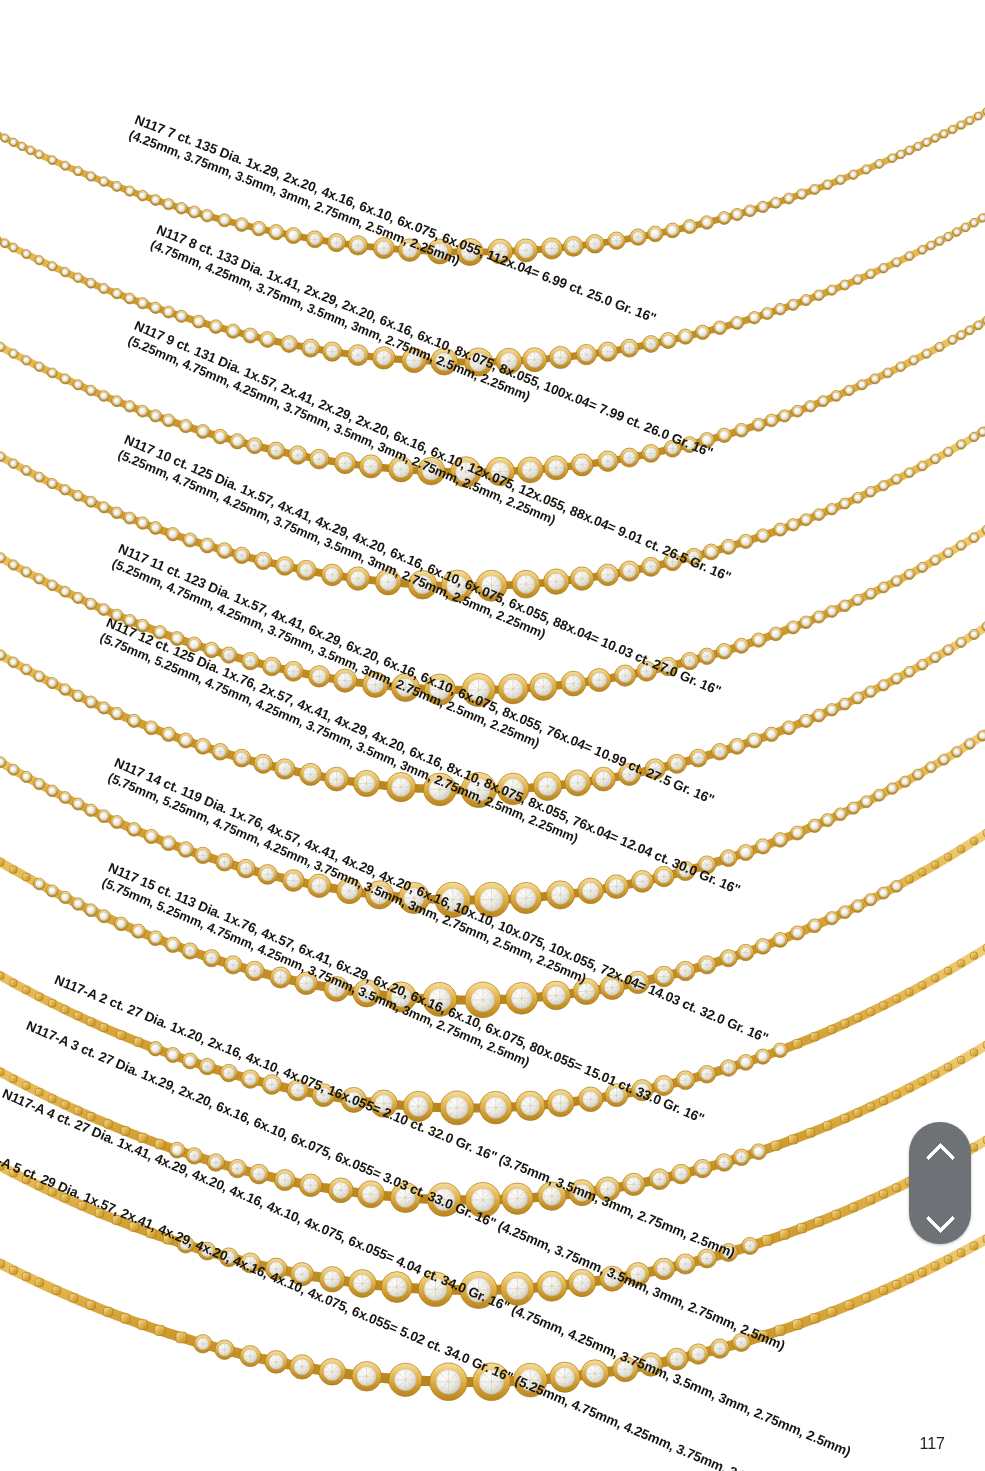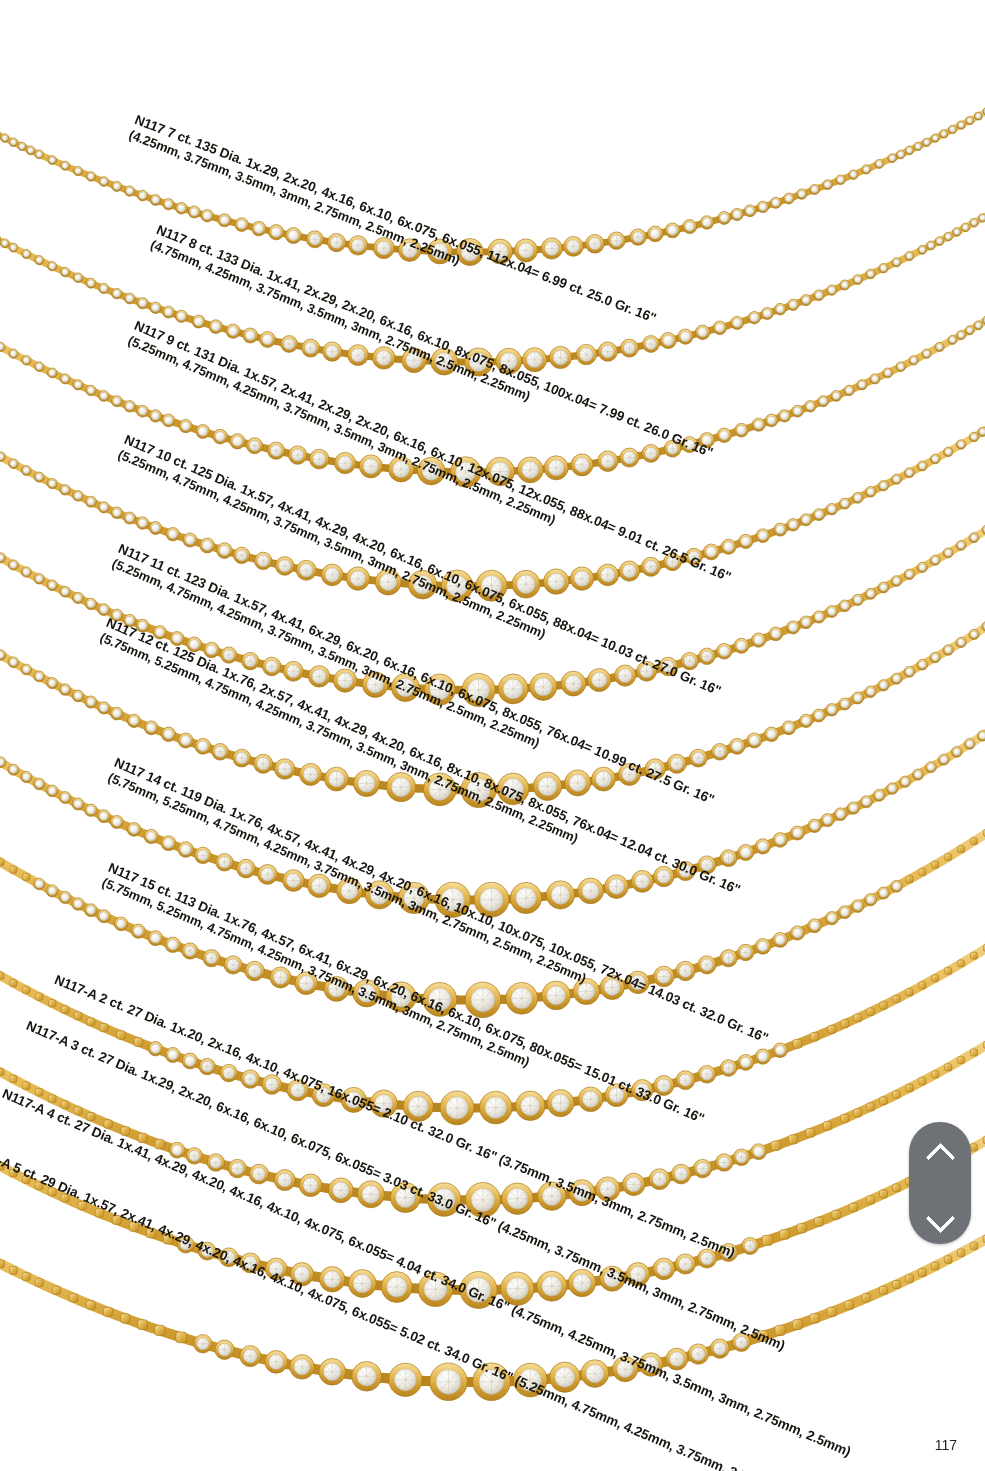--- a/index.html
+++ b/index.html
@@ -35,23 +35,23 @@
     font-weight: 700;
   }
   .spec-line2 {
     display: block;
     font-size: 13px;
     font-weight: 700;
     margin-top: 1px;
   }
   .page-number {
     position: absolute;
-    right: 28px;
+    right: 40px;
     bottom: 18px;
-    font-size: 14px;
+    font-size: 16px;
     color: #231f17;
     font-family: "Liberation Sans", sans-serif;
   }
   .scroll-nav {
     position: absolute;
     right: 14px;
     top: 1122px;
     width: 62px;
     height: 122px;
     background: #6e7276;

